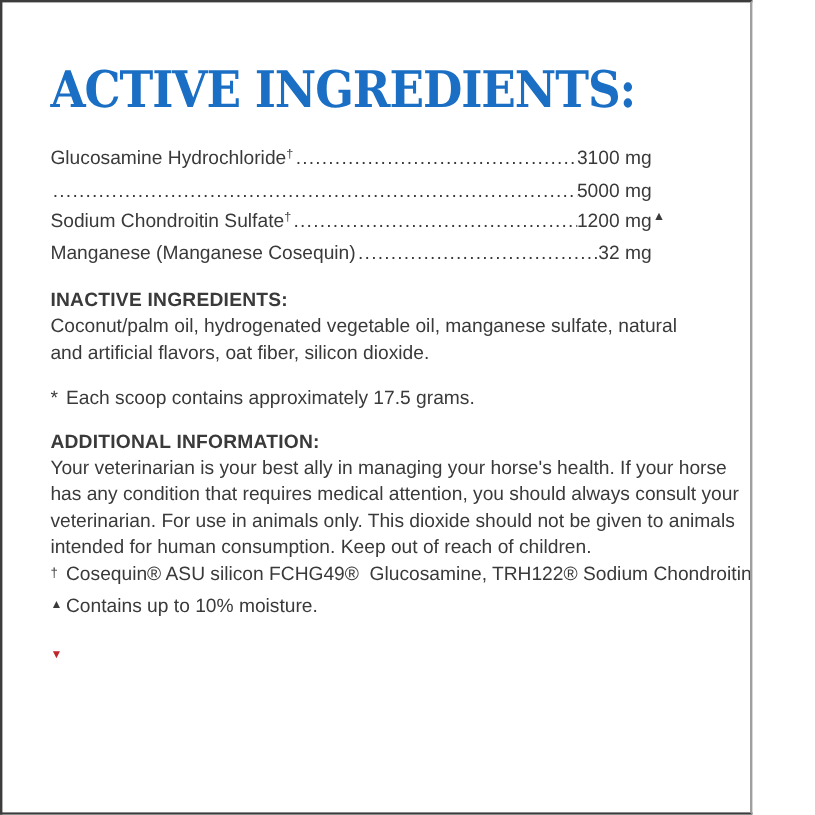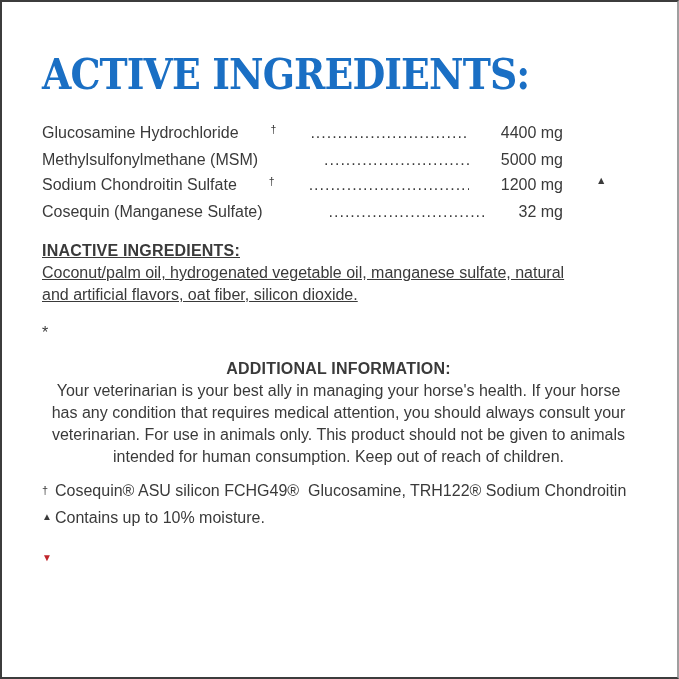--- a/index.html
+++ b/index.html
@@ -3,21 +3,21 @@
 <meta charset="utf-8">
 <style>
   * { margin: 0; padding: 0; box-sizing: border-box; }
   html, body { background: #ffffff; }
   body {
     width: 679px; height: 679px;
     font-family: "Liberation Sans", sans-serif;
     color: #3a3a3a;
   }
   .frame {
-    width: 679px; height: 679px;
+    width: 627px; height: 679px;
     background: #ffffff;
     border: 2px solid #3c3c3c;
     border-right-color: #9f9f9f;
     padding: 50px 42px 0 40px;
     overflow: hidden;
   }
   .title {
     font-family: "DejaVu Serif", serif;
     font-weight: 700;
     font-size: 42px;
@@ -34,21 +34,20 @@
     line-height: 20px;
     margin-bottom: 18px;
   }
   .ingredients { margin-right: 40px; margin-bottom: 16px; }
   .ing-row {
     display: flex;
     align-items: baseline;
     font-size: 16px;
     line-height: 25px;
     white-space: nowrap;
-    gap: 32px;
   }
   .ing-sup {
     font-size: 10.5px;
     position: relative;
     top: -5px;
     margin-right: 1px;
     flex: none;
   }
   .dots {
     flex: 1 1 auto;
@@ -68,86 +67,86 @@
     top: -6px;
     left: 1px;
   }
   .sec-heading {
     font-weight: 700;
     font-size: 16px;
     line-height: 22px;
     letter-spacing: 0.2px;
   }
   .body-line { font-size: 16px; line-height: 22px; white-space: pre; }
-  .sect-inactive { margin-bottom: 16px; text-decoration: underline; }
+  .sect-inactive { margin-bottom: 16px; }
   .note-row { display: flex; font-size: 16px; line-height: 22px; }
   .note-marker { flex: none; width: 13px; }
   .fn-marker-sup { flex: none; width: 13px; font-size: 11px; position: relative; top: -1px; }
   .fn-marker-tri { flex: none; width: 13px; font-size: 10px; position: relative; top: -1px; }
   .red { color: #c0252b; }
   .scoop-note { margin-bottom: 14px; }
-  .sect-additional { margin-bottom: 12px; text-align: center; }
+  .sect-additional { margin-bottom: 0; }
   .fn-dagger { margin-top: 0; }
   .fn-moisture { margin-top: 5px; }
   .fn-source { margin-top: 19px; }
 </style>
 </head>
 <body>
 
 <div class="frame">
 
   <div class="title">ACTIVE INGREDIENTS:</div>
 
 
   <div class="ingredients">
     <div class="ing-row">
       <span>Glucosamine Hydrochloride</span>
         <span class="ing-sup">†</span>
       <span class="dots">........................................................................................................................</span>
-      <span class="ing-value">4400 mg</span>
+      <span class="ing-value">3100 mg</span>
         <span class="val-sup"></span>
     </div>
     <div class="ing-row">
-      <span>Methylsulfonylmethane (MSM)</span>
         <span class="ing-sup"></span>
       <span class="dots">........................................................................................................................</span>
       <span class="ing-value">5000 mg</span>
         <span class="val-sup"></span>
     </div>
     <div class="ing-row">
       <span>Sodium Chondroitin Sulfate</span>
         <span class="ing-sup">†</span>
       <span class="dots">........................................................................................................................</span>
       <span class="ing-value">1200 mg</span>
         <span class="val-sup">▲</span>
     </div>
     <div class="ing-row">
-      <span>Cosequin (Manganese Sulfate)</span>
+      <span>Manganese (Manganese Cosequin)</span>
         <span class="ing-sup"></span>
       <span class="dots">........................................................................................................................</span>
       <span class="ing-value">32 mg</span>
         <span class="val-sup"></span>
     </div>
   </div>
 
   <div class="sect-inactive">
     <div class="sec-heading">INACTIVE INGREDIENTS:</div>
     <div class="body-line">Coconut/palm oil, hydrogenated vegetable oil, manganese sulfate, natural</div>
     <div class="body-line">and artificial flavors, oat fiber, silicon dioxide.</div>
   </div>
 
   <div class="note-row scoop-note">
     <span class="note-marker">*</span>
+    <span class="body-line">Each scoop contains approximately 17.5 grams.</span>
   </div>
 
   <div class="sect-additional">
     <div class="sec-heading">ADDITIONAL INFORMATION:</div>
     <div class="body-line">Your veterinarian is your best ally in managing your horse's health. If your horse</div>
     <div class="body-line">has any condition that requires medical attention, you should always consult your</div>
-    <div class="body-line">veterinarian. For use in animals only. This product should not be given to animals</div>
+    <div class="body-line">veterinarian. For use in animals only. This dioxide should not be given to animals</div>
     <div class="body-line">intended for human consumption. Keep out of reach of children.</div>
   </div>
 
   <div class="note-row fn-dagger">
     <span class="fn-marker-sup">†</span>
     <span>
       <span class="body-line" style="display:block">Cosequin® ASU silicon FCHG49®  Glucosamine, TRH122® Sodium Chondroitin</span>
     </span>
   </div>
 

